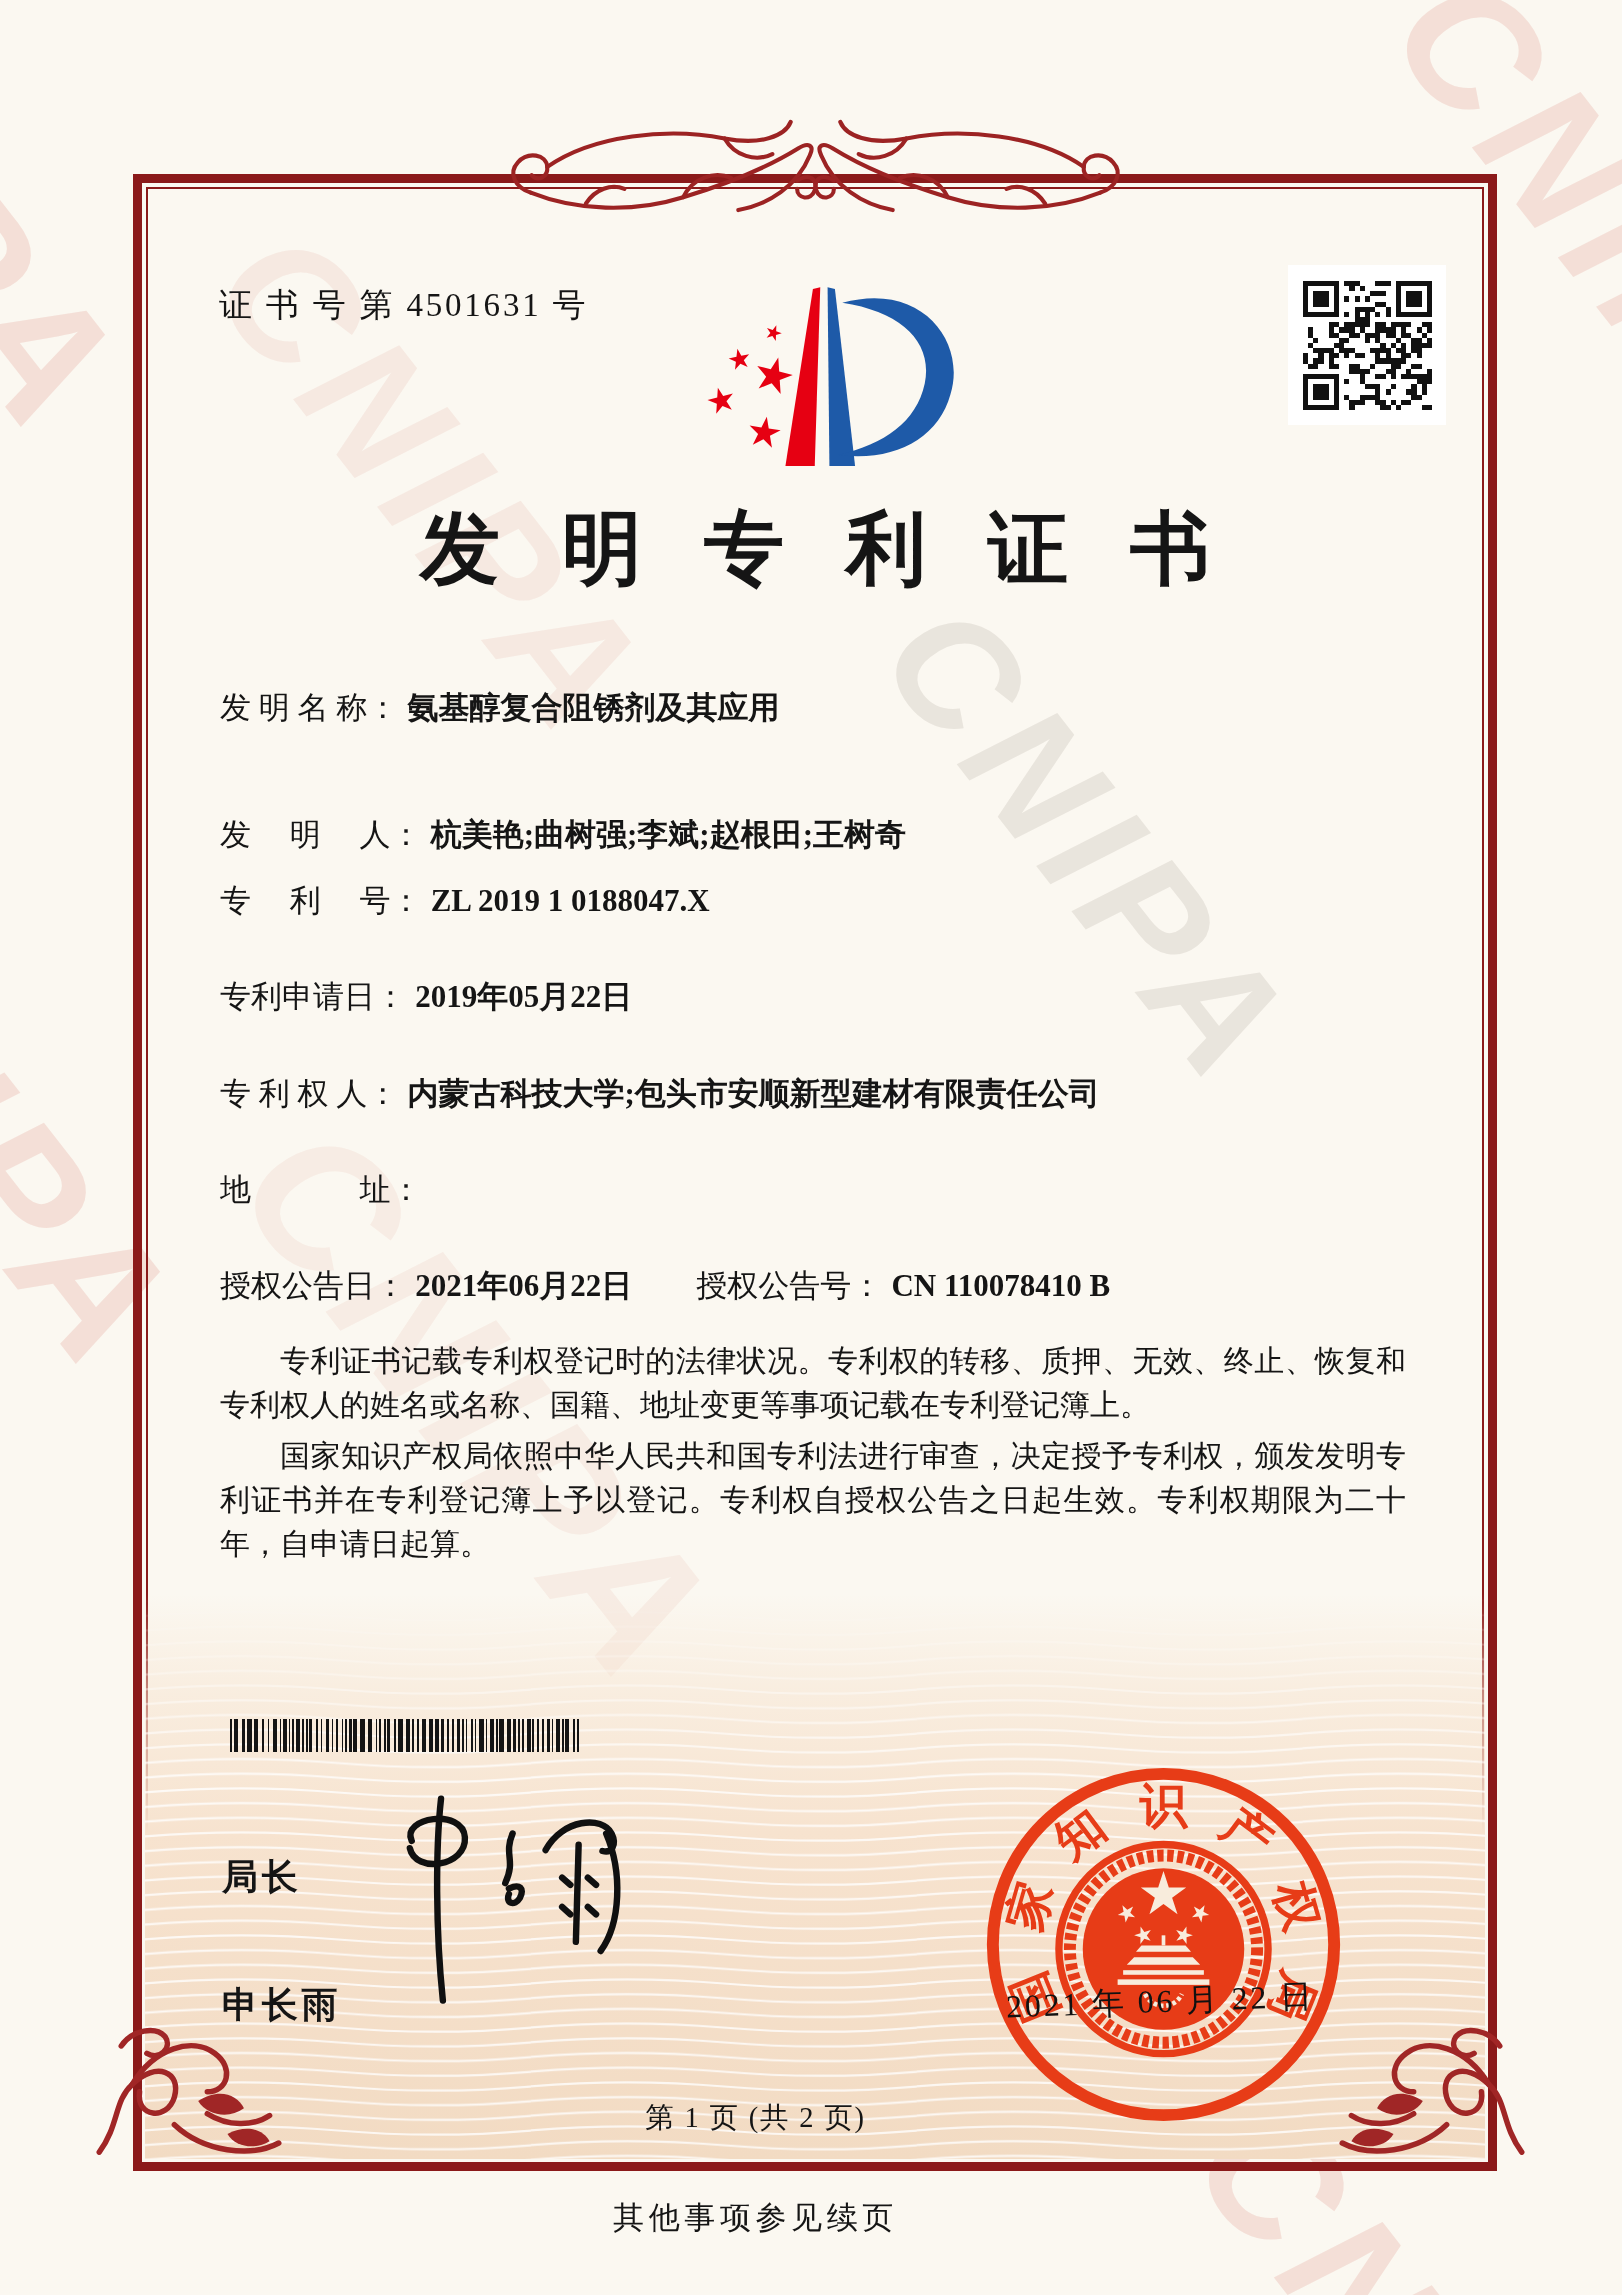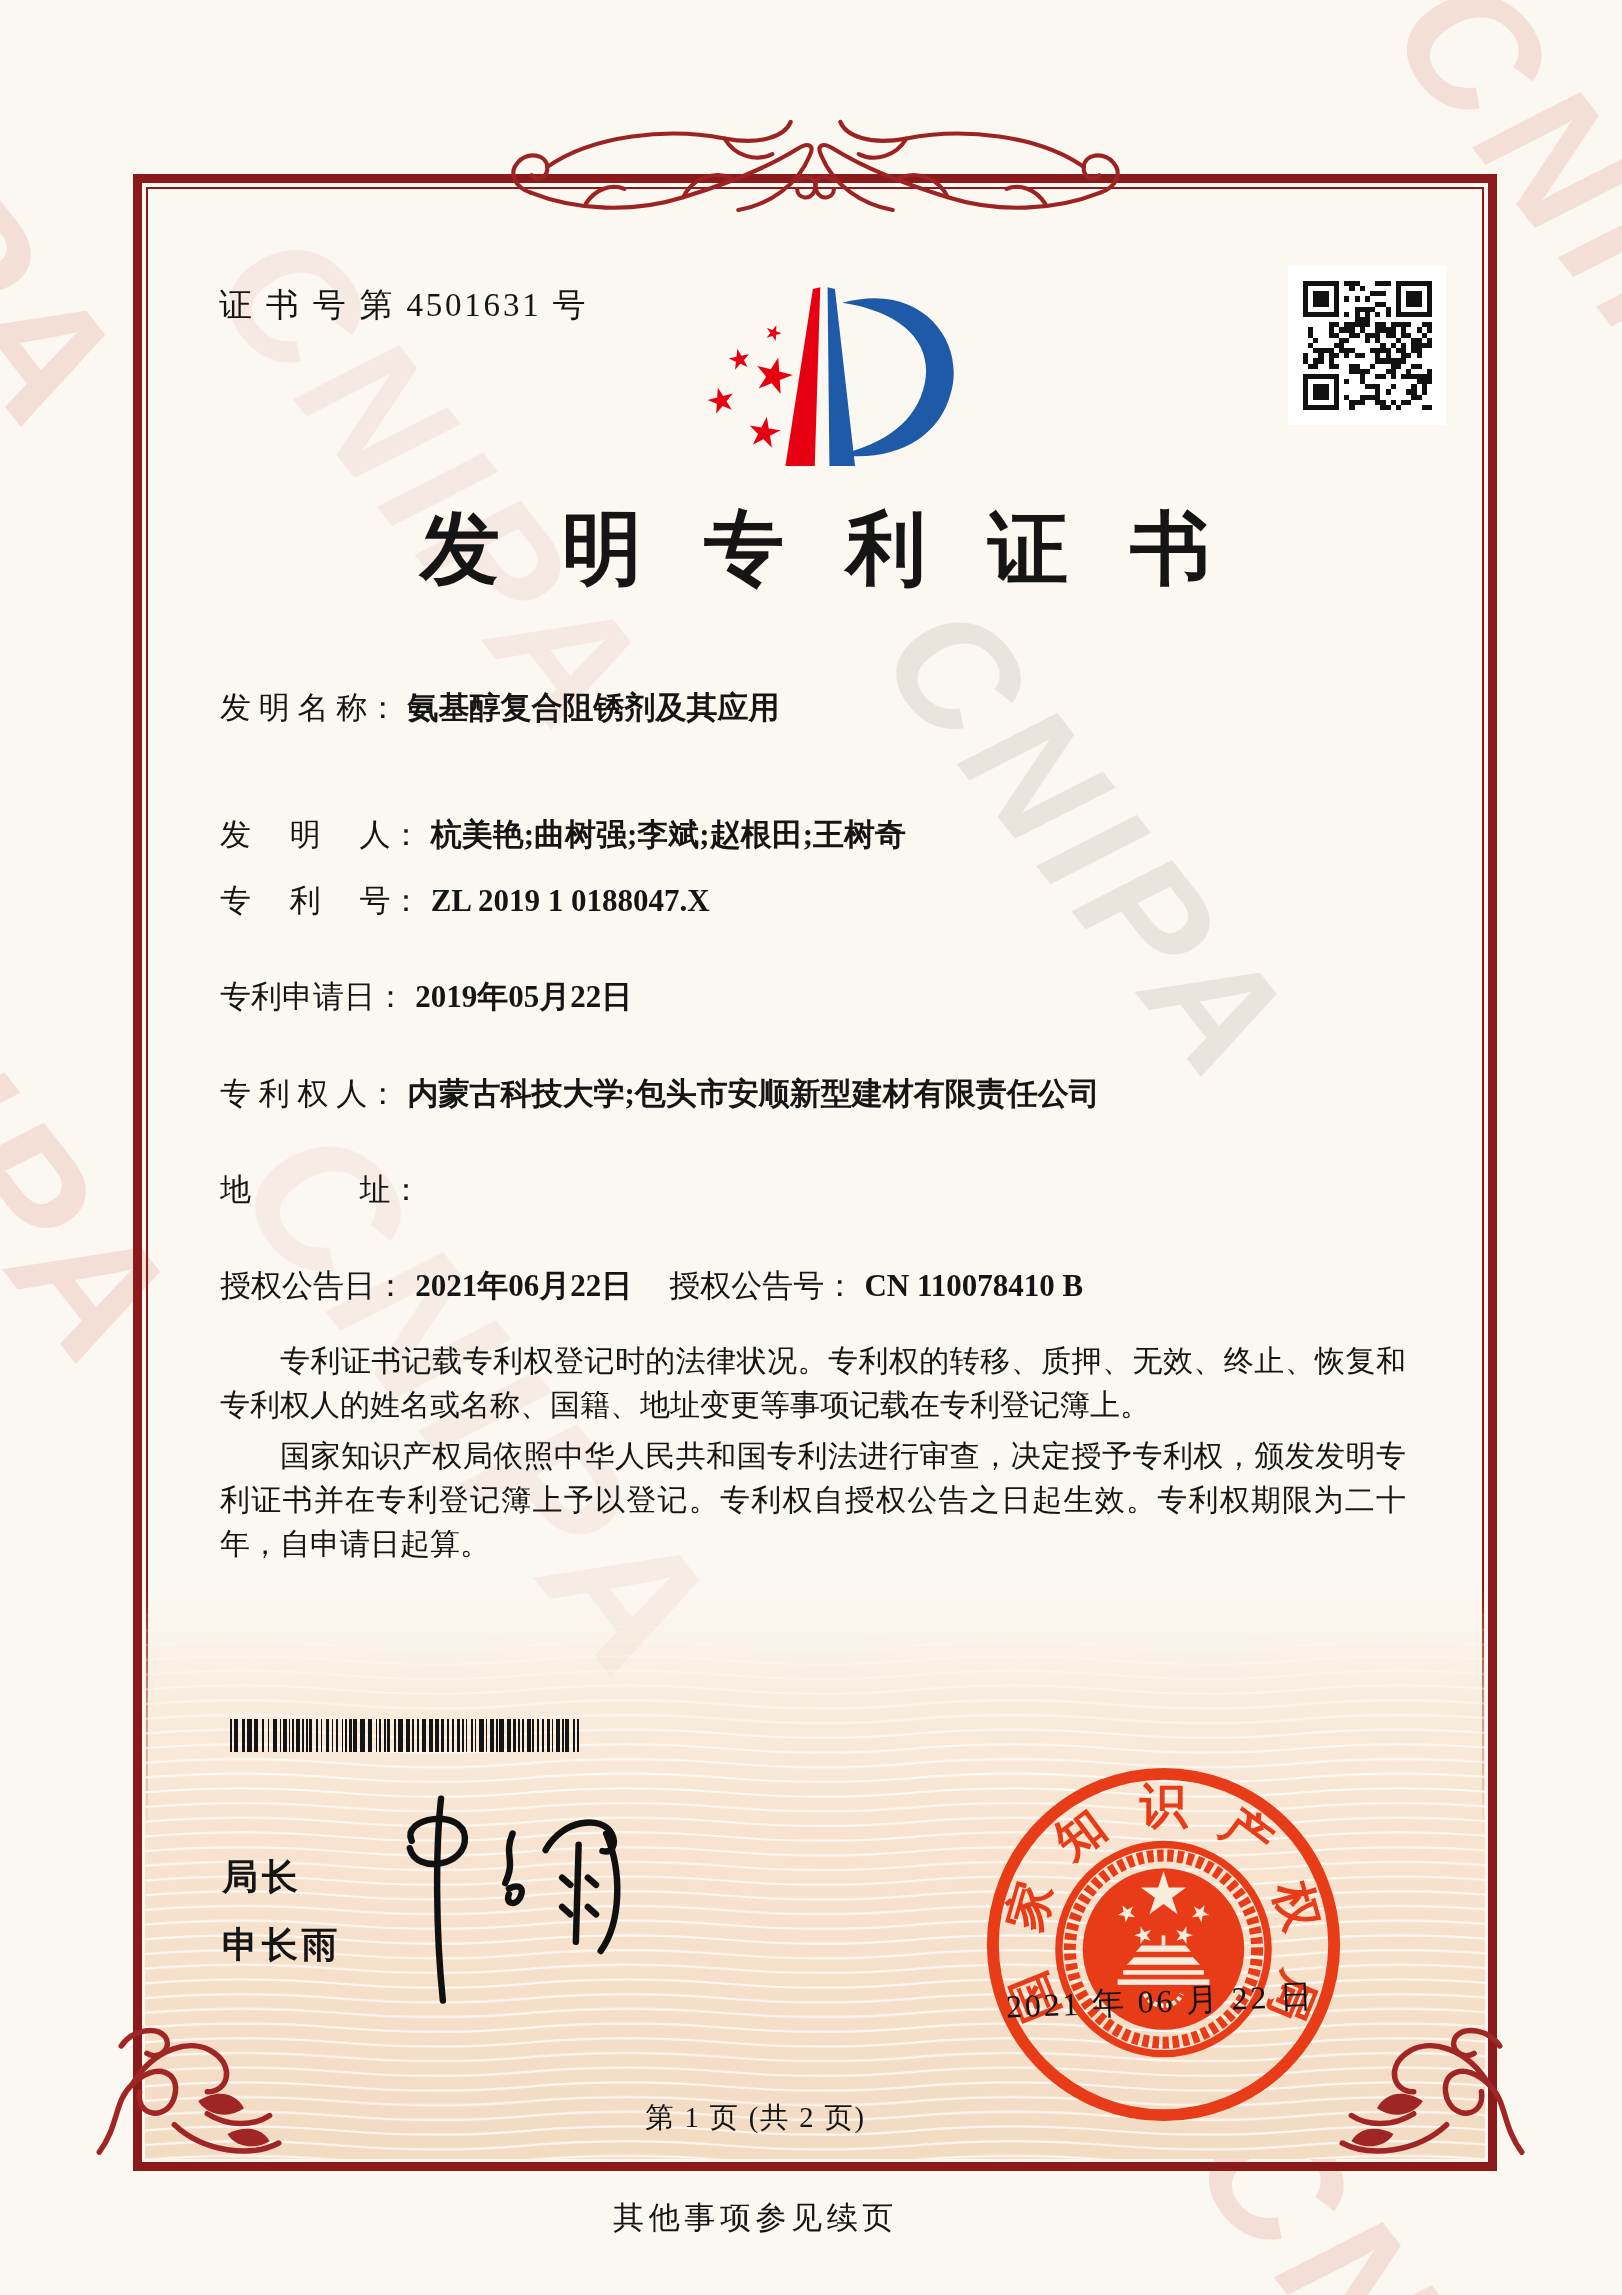--- a/index.html
+++ b/index.html
@@ -55,33 +55,33 @@
     font-size:80px; font-weight:bold; letter-spacing:62px; text-indent:62px;
     text-align:center; white-space:nowrap;
   }
   
   .row{position:absolute; left:220px; display:flex; align-items:baseline;
        font-size:31px; white-space:nowrap;}
   .row .lbl{display:inline-block;}
   .row .val{margin-left:9.2px;font-weight:bold;}
   .r0{top:687px;text-align:right;} .r1{top:814px;} .r2{top:880px;}
   .r3{top:976px;} .r4{top:1073px;} .r5{top:1169px;} .r6{top:1265px;}
-  .pair2{margin-left:37px;}
+  .pair2{margin-left:64px;}
   
   .paras{position:absolute; left:220px; top:1339px; width:1186px;
          font-size:30px; line-height:44px; text-align:justify;}
   .paras p{margin:0 0 7.3px 0; text-indent:2em;}
   
   .barcode{position:absolute; left:230px; top:1719px; width:360px; height:33px;
            display:flex; align-items:stretch;}
   .barcode i{display:block; background:#141414; height:100%;}
   
   .signer{position:absolute; left:222px; font-family:"Liberation Sans","DejaVu Sans",sans-serif;
           font-weight:bold; font-size:36px; letter-spacing:3.7px;}
-  .signer.t{top:1853px;} .signer.n{top:1921px;}
+  .signer.t{top:1853px;} .signer.n{top:1981px;}
   .sig{position:absolute; left:375px; top:1793px; width:266px; height:216px;}
   
   .seal{position:absolute; left:980px; top:1761px; width:367px; height:367px;}
   .seal-date{position:absolute; left:1006px; top:1980px; font-size:32px; letter-spacing:2.8px;
              color:#111; transform:rotate(-2deg); white-space:nowrap;}
   
   .page-info{position:absolute; left:572px; top:2099px; width:367px; text-align:center;
              font-size:28.5px; letter-spacing:1.8px;}
   .cont-note{position:absolute; left:526px; top:2197px; width:459px; text-align:center;
              font-size:31px; letter-spacing:4.6px;}

